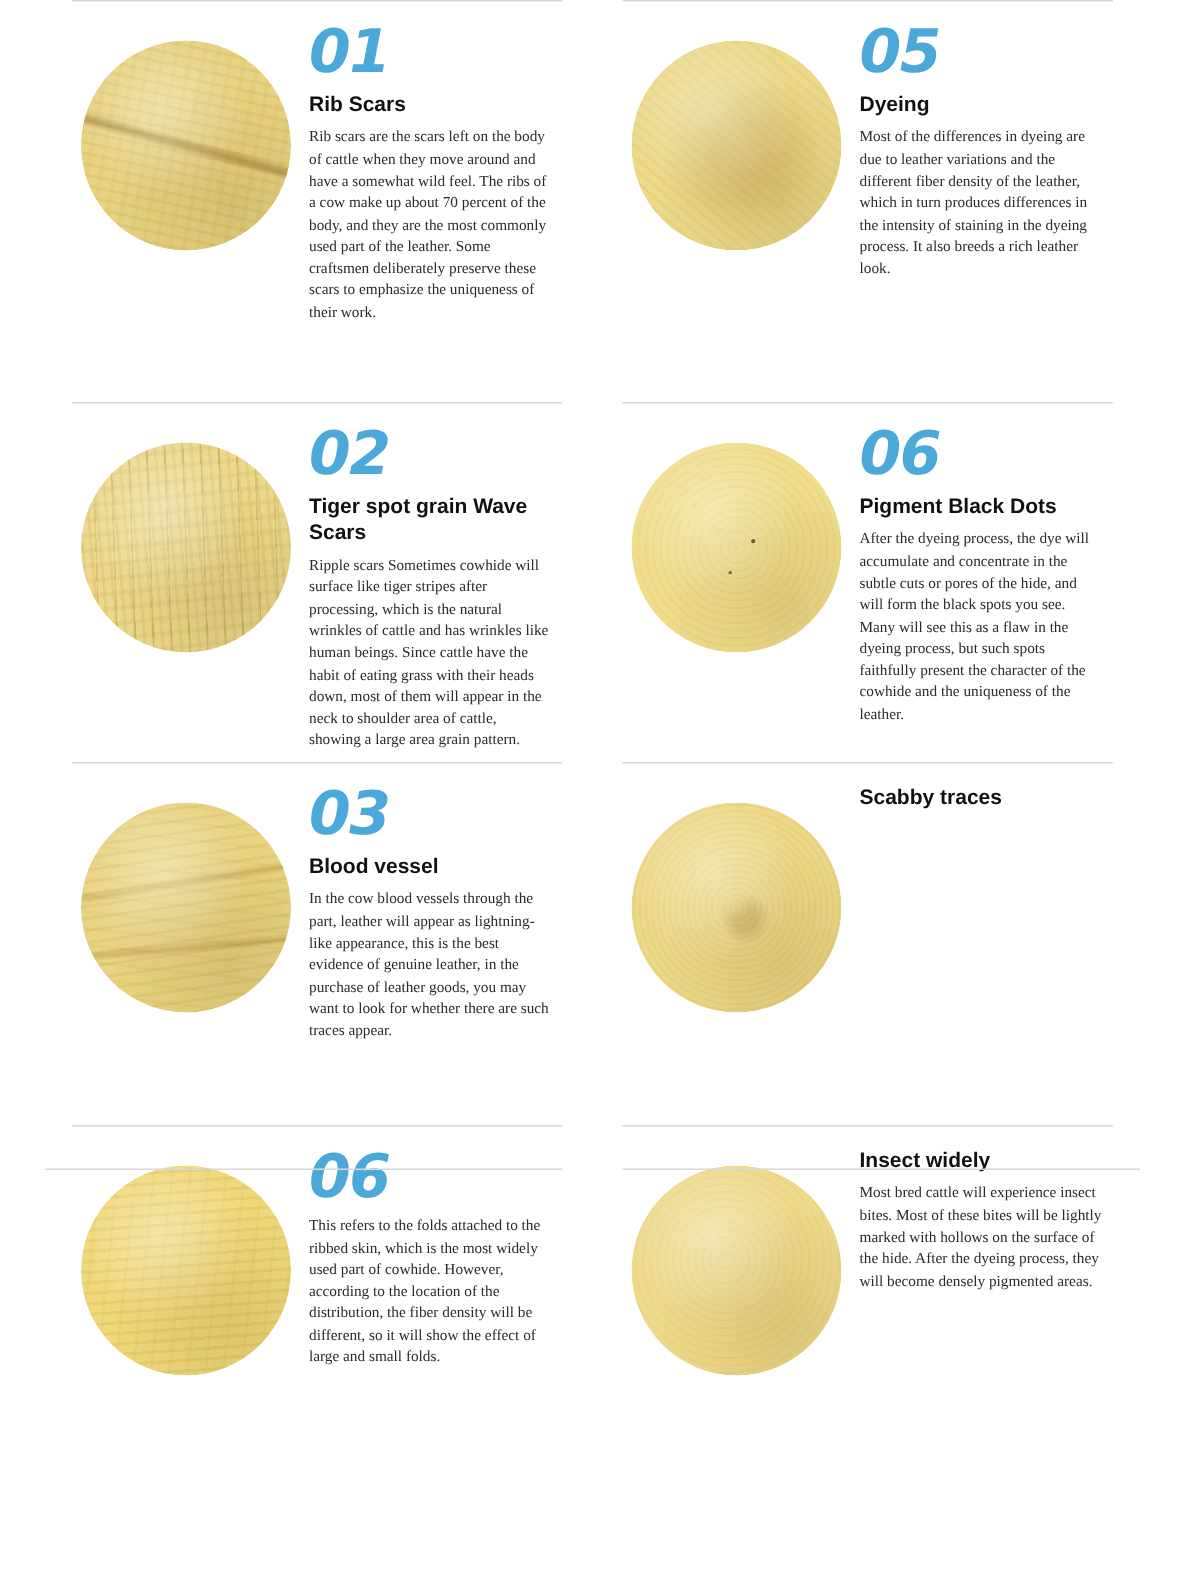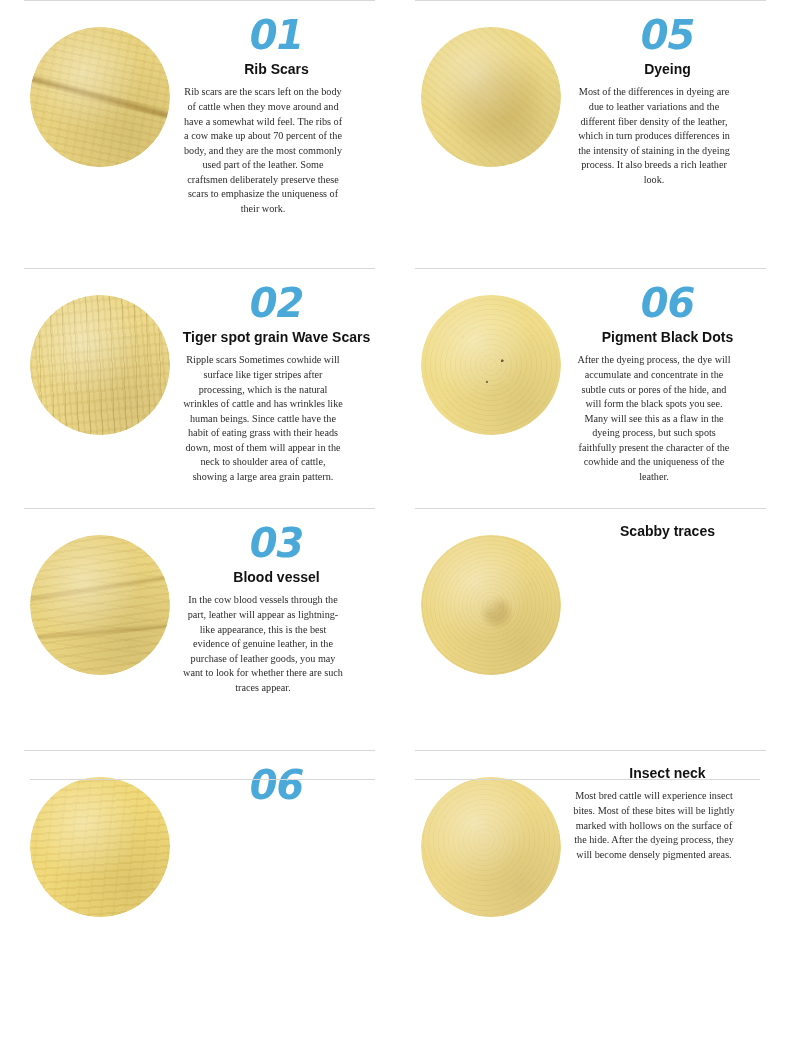--- a/index.html
+++ b/index.html
@@ -13,22 +13,21 @@
     font-family: "Liberation Sans", sans-serif;
     color: #1a1a1a;
     overflow: hidden;
   }
 
   .page {
     position: relative;
     width: 790px;
     height: 802px;
     box-sizing: border-box;
-    padding: 0 24px;
-    text-align: center;
+    padding: 0 48px;
   }
 
   .grid {
     display: grid;
     grid-template-columns: 1fr 1fr;
     column-gap: 40px;
   }
 
   .item {
     position: relative;
@@ -318,34 +317,35 @@
       <div class="swatch-wrap">
         <div class="swatch tex-fold">
           <div class="base" style="background:#f0d97a"></div>
           <div class="grainA"></div>
           <div class="grainB"></div>
           <div class="shade"></div>
         </div>
       </div>
       <div class="content">
         <div class="num">06</div>
+        <div class="body">This refers to the folds attached to the ribbed skin, which is the most widely used part of cowhide. However, according to the location of the distribution, the fiber density will be different, so it will show the effect of large and small folds.</div>
       </div>
     </div>
 
     <div class="item r4">
       <div class="swatch-wrap">
         <div class="swatch tex-insect">
           <div class="base" style="background:#eed98b"></div>
           <div class="grainA"></div>
           <div class="grainB"></div>
           <div class="shade"></div>
         </div>
       </div>
       <div class="content">
-        <div class="title">Insect neck</div>
+        <div class="title">Insect widely</div>
         <div class="body">Most bred cattle will experience insect bites. Most of these bites will be lightly marked with hollows on the surface of the hide. After the dyeing process, they will become densely pigmented areas.</div>
       </div>
     </div>
 
   </div>
 
   <div class="bottom-rule left"></div>
   <div class="bottom-rule right"></div>
 </div>
 

